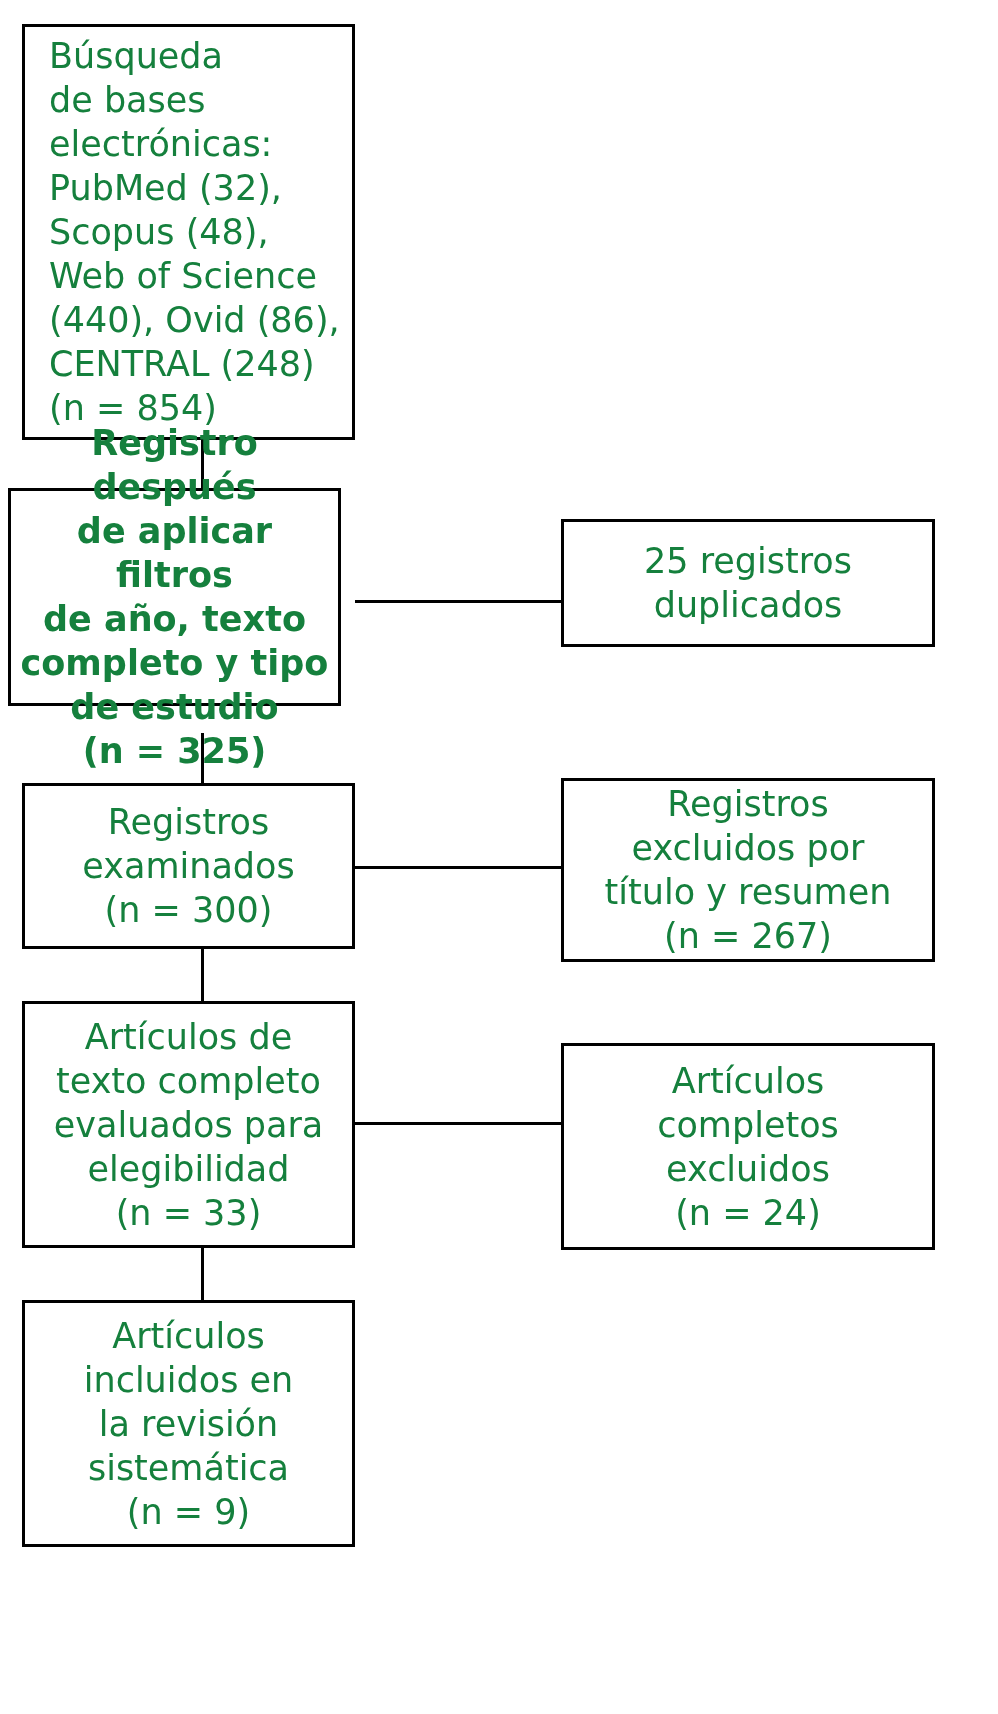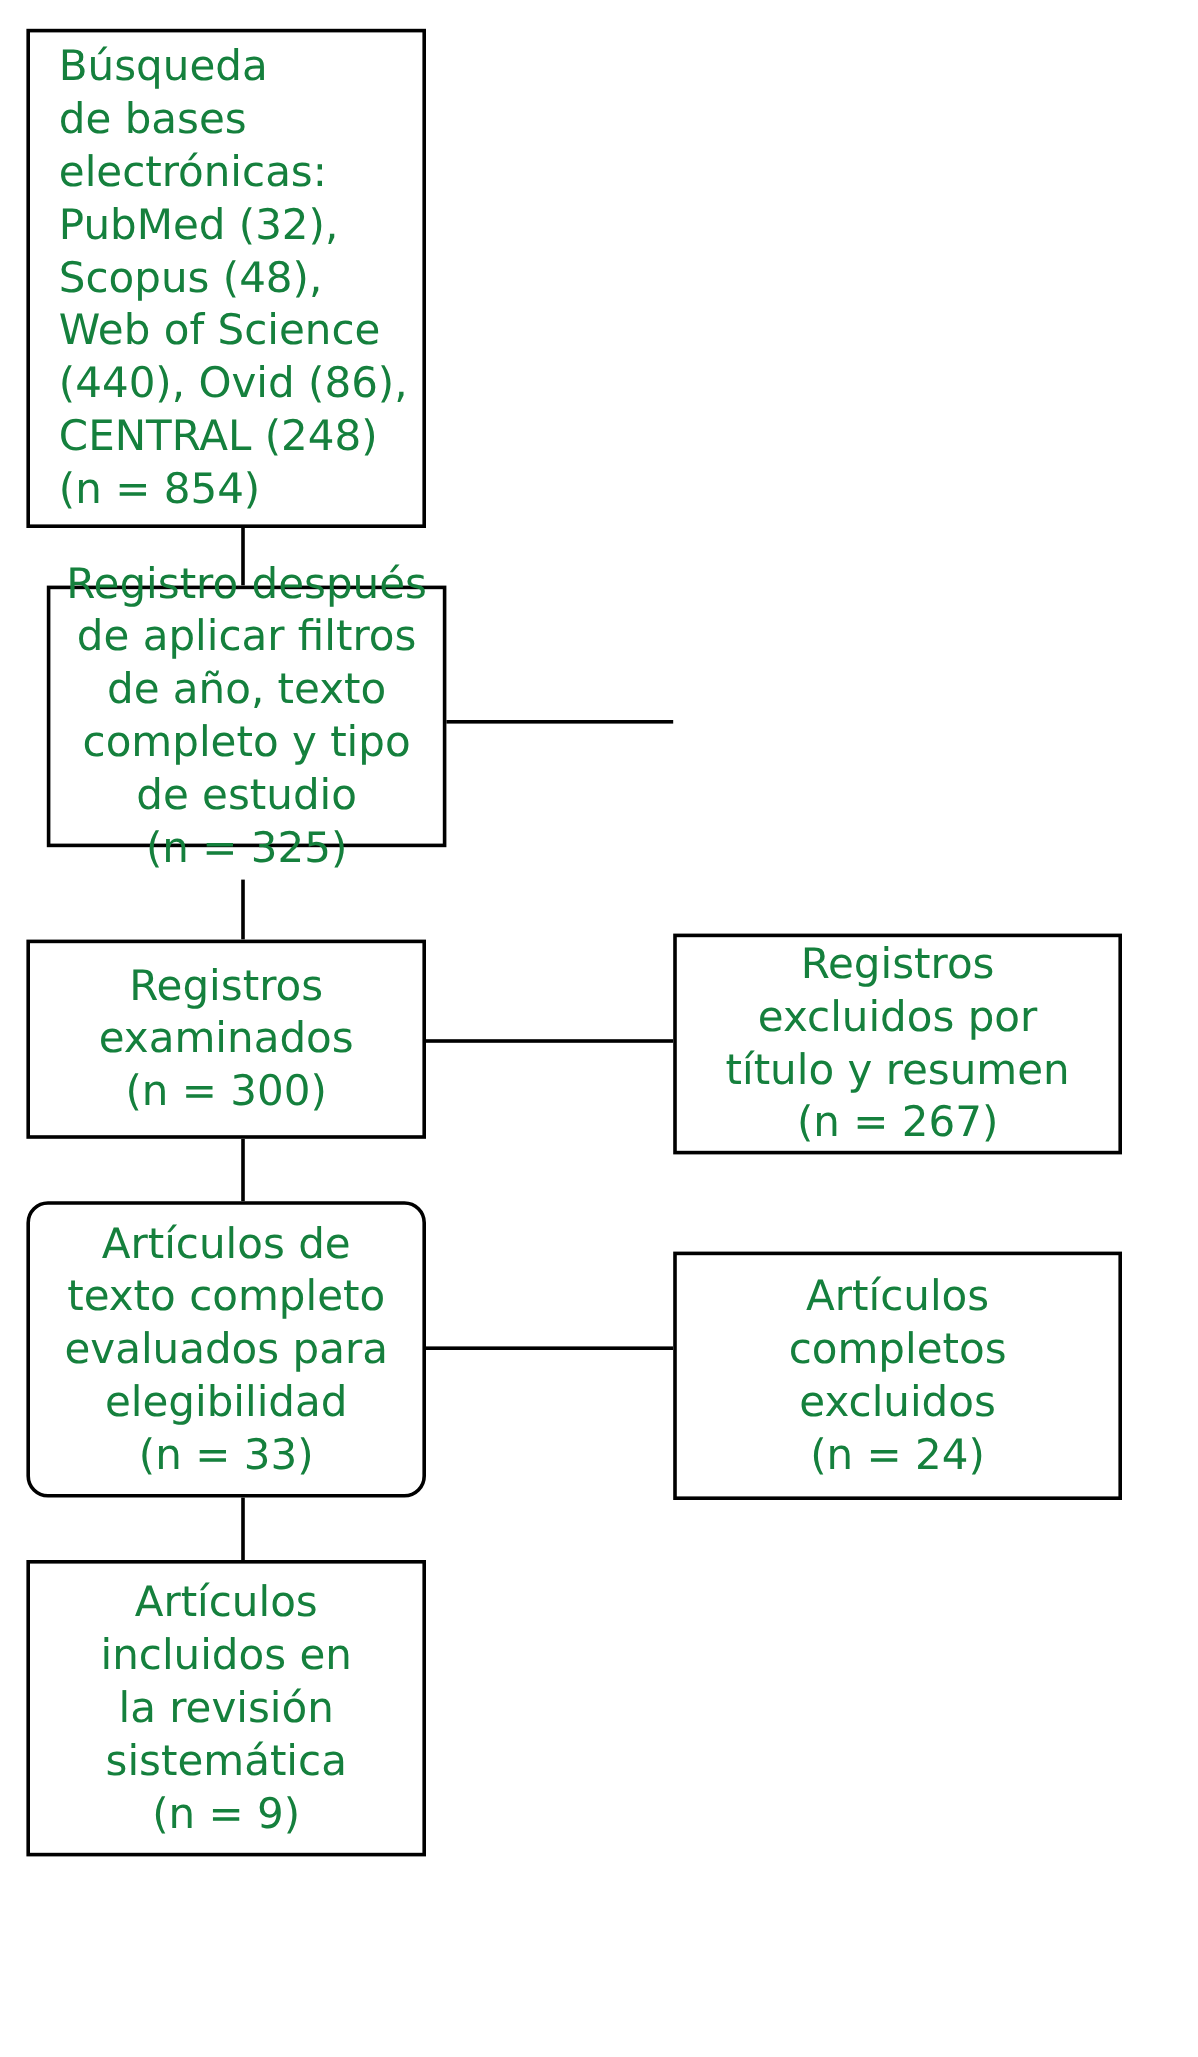--- a/index.html
+++ b/index.html
@@ -66,51 +66,55 @@
 de bases
 electrónicas:
 PubMed (32),
 Scopus (48),
 Web of Science
 (440), Ovid (86),
 CENTRAL (248)
 (n = 854)</div>
   </div>
 
-  <div class="box" style="left:39px; top:488px; width:333px; height:218px;">
+  <div class="box" style="left:8px; top:488px; width:333px; height:218px;font-weight:bold;">
     <div class="box-text">Registro después
 de aplicar filtros
 de año, texto
 completo y tipo
 de estudio
 (n = 325)</div>
   </div>
 
   <div class="box" style="left:22px; top:783px; width:333px; height:166px;">
     <div class="box-text">Registros
 examinados
 (n = 300)</div>
   </div>
 
-  <div class="box" style="left:22px; top:1001px; width:333px; height:247px;border-radius:18px;">
+  <div class="box" style="left:22px; top:1001px; width:333px; height:247px;">
     <div class="box-text">Artículos de
 texto completo
 evaluados para
 elegibilidad
 (n = 33)</div>
   </div>
 
   <div class="box" style="left:22px; top:1300px; width:333px; height:247px;">
     <div class="box-text">Artículos
 incluidos en
 la revisión
 sistemática
 (n = 9)</div>
   </div>
 
+  <div class="box" style="left:561px; top:519px; width:374px; height:128px;">
+    <div class="box-text">25 registros
+duplicados</div>
+  </div>
 
   <div class="box" style="left:561px; top:778px; width:374px; height:184px;">
     <div class="box-text">Registros
 excluidos por
 título y resumen
 (n = 267)</div>
   </div>
 
   <div class="box" style="left:561px; top:1043px; width:374px; height:207px;">
     <div class="box-text">Artículos

